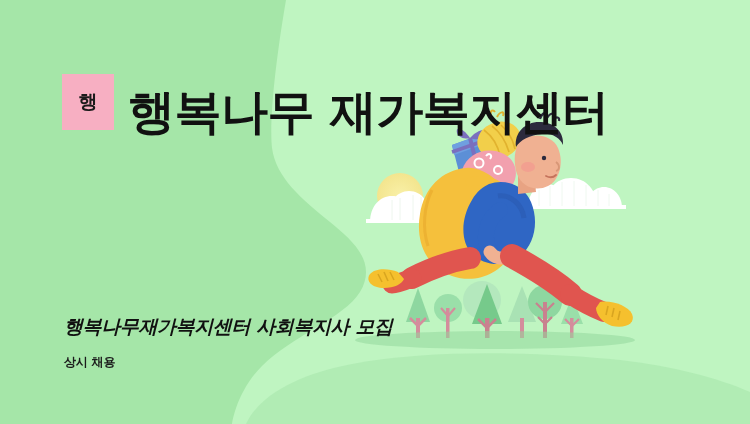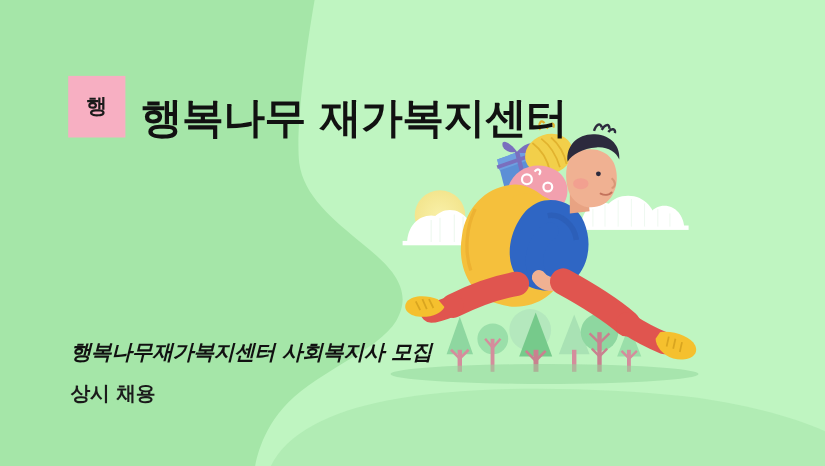--- a/index.html
+++ b/index.html
@@ -28,37 +28,37 @@
     width:52px; height:56px;
     background:#f7afc2;
     display:flex; align-items:center; justify-content:center;
     flex:0 0 auto;
   }
   #logo-badge span {
     font-size:19px; font-weight:700; color:#1b1b1b;
     line-height:1;
   }
   #org-title {
-    font-size:38px; font-weight:700; color:#111111;
+    font-size:47px; font-weight:700; color:#111111;
     letter-spacing:-0.5px; white-space:nowrap; line-height:1;margin-top:20px;
   }
 
   
   #copy {
     position:absolute;
     left:64px; bottom:56px;
     z-index:40;
   }
   #headline {
     font-size:19px; font-weight:700; color:#111111;
     letter-spacing:-0.4px; white-space:nowrap;
     margin-bottom:20px; line-height:1;font-style:italic;
   }
   #subline {
-    font-size:18px; font-weight:700; color:#1b1b1b;
+    font-size:12px; font-weight:700; color:#1b1b1b;
     letter-spacing:-0.2px; white-space:nowrap; line-height:1;
   }
 </style>
 </head>
 <body>
 
 <div id="banner">
 
   <svg class="layer" viewBox="0 0 750 424" width="750" height="424" xmlns="http://www.w3.org/2000/svg">
     <defs>

